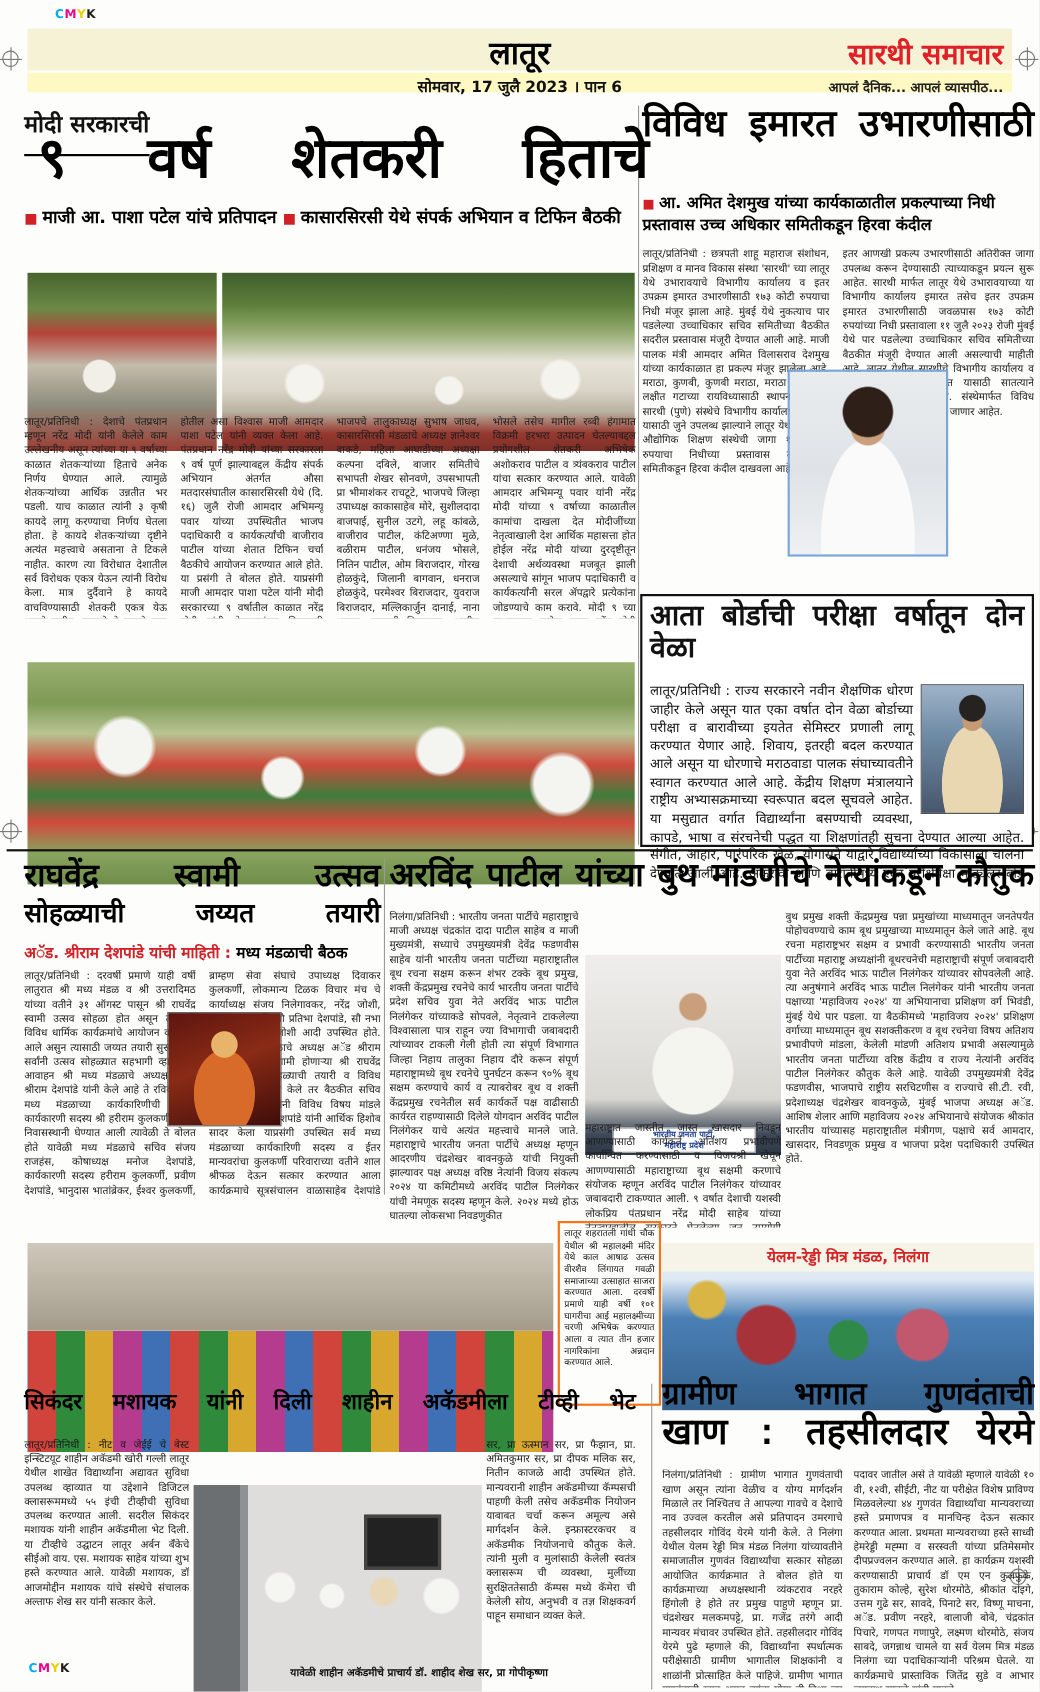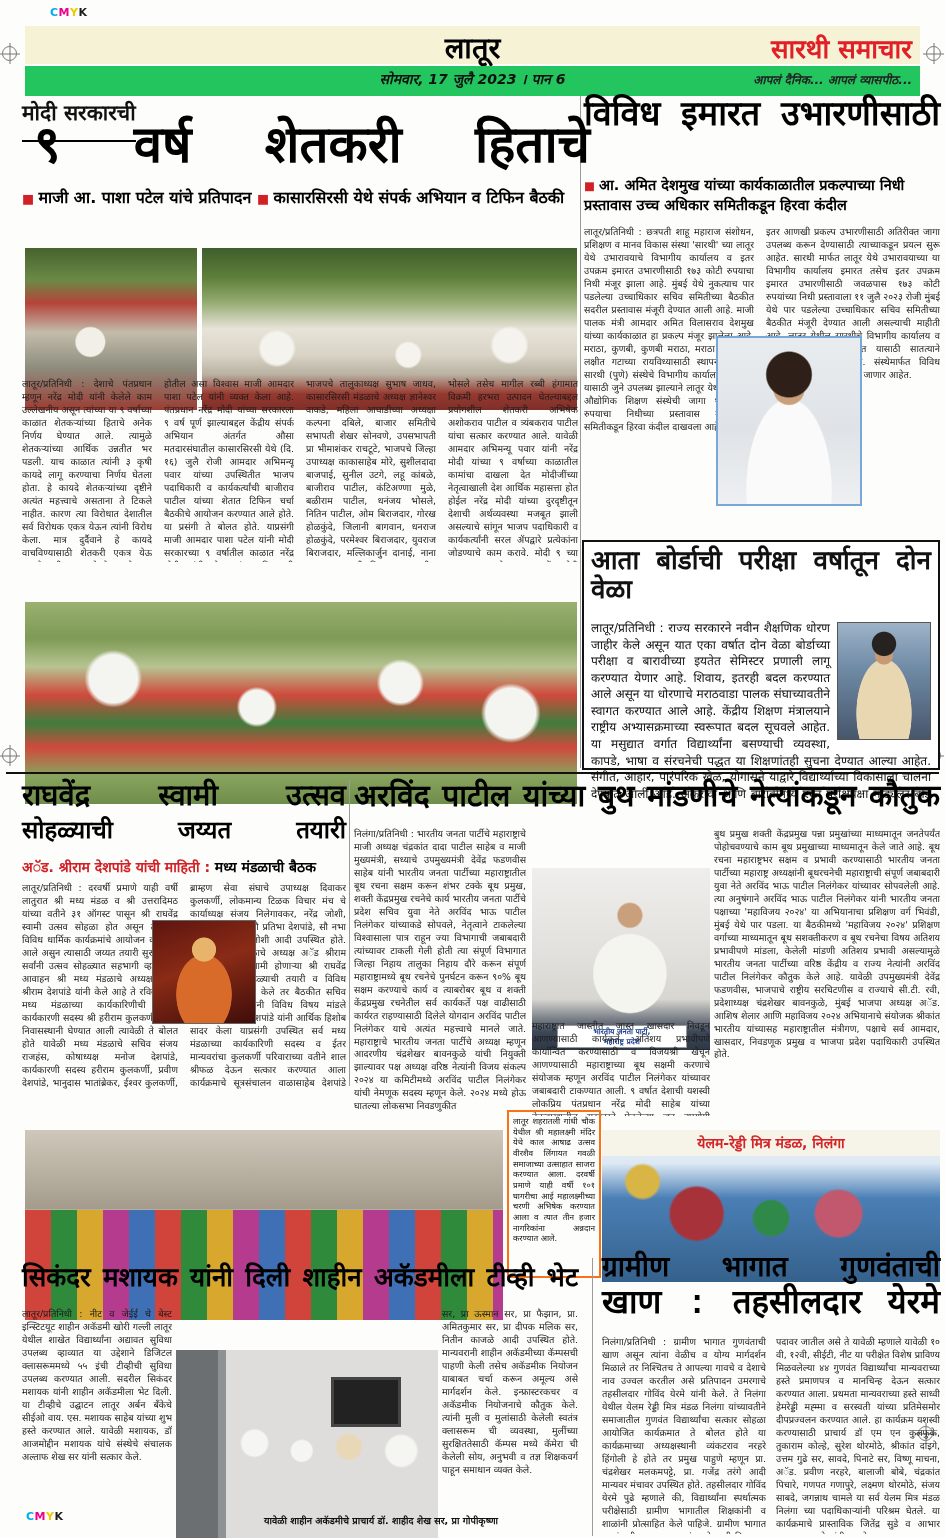--- a/index.html
+++ b/index.html
@@ -8,21 +8,21 @@
   
   .reg{position:absolute;width:13px;height:13px;border:1px solid #777;border-radius:50%;}
   .reg::before{content:"";position:absolute;left:50%;top:-4px;bottom:-4px;width:1px;background:#777;transform:translateX(-50%);}
   .reg::after{content:"";position:absolute;top:50%;left:-4px;right:-4px;height:1px;background:#777;transform:translateY(-50%);}
   .cmyk{position:absolute;font-size:11px;font-weight:bold;letter-spacing:.5px;}
   .cmyk .c{color:#00adee}.cmyk .m{color:#ec008c}.cmyk .y{color:#e8cf00}.cmyk .k{color:#1c1c1c}
   
   .mast{position:absolute;left:25px;top:26px;width:895px;height:38px;background:#f5f2d6;text-decoration:underline;}
   .city{position:absolute;left:0;right:0;top:1px;text-align:center;font-size:29px;font-weight:900;color:#000;}
   .brand{position:absolute;right:8px;top:4px;font-size:26px;font-weight:900;color:#e01f26;}
-  .dateband{position:absolute;left:25px;top:66px;width:895px;height:30px;background:#22c55e;font-style:italic;}
+  .dateband{position:absolute;left:25px;top:66px;width:895px;height:18px;background:#fef9c3;}
   .dateline{position:absolute;left:0;right:0;top:3px;text-align:center;font-size:14px;font-weight:bold;color:#111;}
   .tagline{position:absolute;right:8px;top:5px;font-size:12px;font-weight:bold;color:#222;}
   
   .hl{position:absolute;font-weight:900;color:#000;line-height:1.04;}
   .stretch{text-align:justify;text-align-last:justify;}
   .kicker{position:absolute;font-size:21px;font-weight:900;border-bottom:2px solid #000;padding-bottom:14px;}
   .subhead{position:absolute;font-weight:bold;color:#000;line-height:1.35;}
   .redsq::before{content:"■ ";color:#d12026;font-size:.8em;}
   .redtxt{color:#d12026;}
   
@@ -157,21 +157,21 @@
                   linear-gradient(180deg,#f4f2ea 0%,#dce8f4 22%,#4a7fb5 45%,#35618c 100%);">
     <div class="banner">येलम-रेड्डी मित्र मंडळ, निलंगा</div>
   </div>
 
   <div class="vrule" style="left:592px;top:1258px;height:278px;"></div>
   <div class="hl stretch" style="left:602px;top:1252px;width:338px;font-size:28px;font-weight:700;">ग्रामीण भागात गुणवंताची</div>
   <div class="hl stretch" style="left:602px;top:1288px;width:338px;font-size:33px;font-weight:700;font-family:Liberation Mono, monospace;">खाण : तहसीलदार येरमे</div>
   <div class="col" style="left:602px;top:1336px;width:164px;height:198px;">निलंगा/प्रतिनिधी : ग्रामीण भागात गुणवंताची खाण असून त्यांना वेळीच व योग्य मार्गदर्शन मिळाले तर निश्चितच ते आपल्या गावचे व देशाचे नाव उज्वल करतील असे प्रतिपादन उमरगाचे तहसीलदार गोविंद येरमे यांनी केले. ते निलंगा येथील येलम रेड्डी मित्र मंडळ निलंगा यांच्यावतीने समाजातील गुणवंत विद्यार्थ्यांचा सत्कार सोहळा आयोजित कार्यक्रमात ते बोलत होते या कार्यक्रमाच्या अध्यक्षस्थानी व्यंकटराव नरहरे हिंगोली हे होते तर प्रमुख पाहुणे म्हणून प्रा. चंद्रशेखर मलकमपट्टे, प्रा. गजेंद्र तरंगे आदी मान्यवर मंचावर उपस्थित होते. तहसीलदार गोविंद येरमे पुढे म्हणाले की, विद्यार्थ्यांना स्पर्धात्मक परीक्षेसाठी ग्रामीण भागातील शिक्षकांनी व शाळांनी प्रोत्साहित केले पाहिजे. ग्रामीण भागात गुणवंताची खान असून त्यांना योग्य ती दिशा जर मिळाली तर निश्चितच ते उच्चस्त</div>
   <div class="col" style="left:776px;top:1336px;width:164px;height:198px;">पदावर जातील असे ते यावेळी म्हणाले यावेळी १० वी, १२वी, सीईटी, नीट या परीक्षेत विशेष प्राविण्य मिळवलेल्या ४४ गुणवंत विद्यार्थ्यांचा मान्यवराच्या हस्ते प्रमाणपत्र व मानचिन्ह देऊन सत्कार करण्यात आला. प्रथमता मान्यवराच्या हस्ते साध्वी हेमरेड्डी मह्म्मा व सरस्वती यांच्या प्रतिमेसमोर दीपप्रज्वलन करण्यात आले. हा कार्यक्रम यशस्वी करण्यासाठी प्राचार्य डॉ एम एन कुलफुके, तुकाराम कोल्हे, सुरेश थोरमोठे, श्रीकांत दाइगे, उत्तम गुढे सर, सावदे, पिनाटे सर, विष्णू माचना, अॅड. प्रवीण नरहरे, बालाजी बोबे, चंद्रकांत पिचारे, गणपत गणापुरे, लक्ष्मण थोरमोठे, संजय साबदे, जगन्नाथ चामले या सर्व येलम मित्र मंडळ निलंगा च्या पदाधिकाऱ्यांनी परिश्रम घेतले. या कार्यक्रमाचे प्रास्ताविक जितेंद्र सुडे व आभार जगन्नाथ साबळे यांनी मानले.</div>
 
-  <div class="hl stretch" style="left:22px;top:1264px;width:556px;font-size:26px;">सिकंदर मशायक यांनी दिली शाहीन अकॅडमीला टीव्ही भेट</div>
+  <div class="hl stretch" style="left:22px;top:1264px;width:556px;font-size:20px;">सिकंदर मशायक यांनी दिली शाहीन अकॅडमीला टीव्ही भेट</div>
   <div class="col" style="left:22px;top:1308px;width:150px;height:228px;">लातूर/प्रतिनिधी : नीट व जेईई चे बेस्ट इन्स्टिटयूट शाहीन अकॅडमी खोरी गल्ली लातूर येथील शाखेत विद्यार्थ्यांना अद्यावत सुविधा उपलब्ध व्हाव्यात या उद्देशाने डिजिटल क्लासरूममध्ये ५५ इंची टीव्हीची सुविधा उपलब्ध करण्यात आली. सदरील सिकंदर मशायक यांनी शाहीन अकॅडमीला भेट दिली. या टीव्हीचे उद्घाटन लातूर अर्बन बँकेचे सीईओ वाय. एस. मशायक साहेब यांच्या शुभ हस्ते करण्यात आले. यावेळी मशायक, डॉ आजमोद्दीन मशायक यांचे संस्थेचे संचालक अल्ताफ शेख सर यांनी सत्कार केले.</div>
   <div class="ph" style="left:176px;top:1314px;width:262px;height:194px;
        background:radial-gradient(circle at 30% 48%, #f5f5f2 0 6%, transparent 7%),
                   radial-gradient(circle at 48% 52%, #f5f5f2 0 6%, transparent 7%),
                   radial-gradient(circle at 66% 50%, #e9d8b8 0 6%, transparent 7%),
                   radial-gradient(circle at 86% 52%, #f5f5f2 0 6%, transparent 7%),
                   linear-gradient(90deg,#6b6f72 0 16%,#8e9294 16% 19%,#dedddb 19% 100%);">
     <div class="tvrect"></div>
   </div>
   <div class="col" style="left:442px;top:1308px;width:136px;height:196px;">सर, प्रा ऊस्मान सर, प्रा फैझान, प्रा. अमितकुमार सर, प्रा दीपक मलिक सर, नितीन काजळे आदी उपस्थित होते. मान्यवरानी शाहीन अकॅडमीच्या कॅम्पसची पाहणी केली तसेच अकॅडमीक नियोजन याबाबत चर्चा करून अमूल्य असे मार्गदर्शन केले. इन्फ्रास्टरकचर व अकॅडमीक नियोजनाचे कौतुक केले. त्यांनी मुली व मुलांसाठी केलेली स्वतंत्र क्लासरूम ची व्यवस्था, मुलींच्या सुरक्षिततेसाठी कॅम्पस मध्ये कॅमेरा ची केलेली सोय, अनुभवी व तज्ञ शिक्षकवर्ग पाहून समाधान व्यक्त केले.</div>

